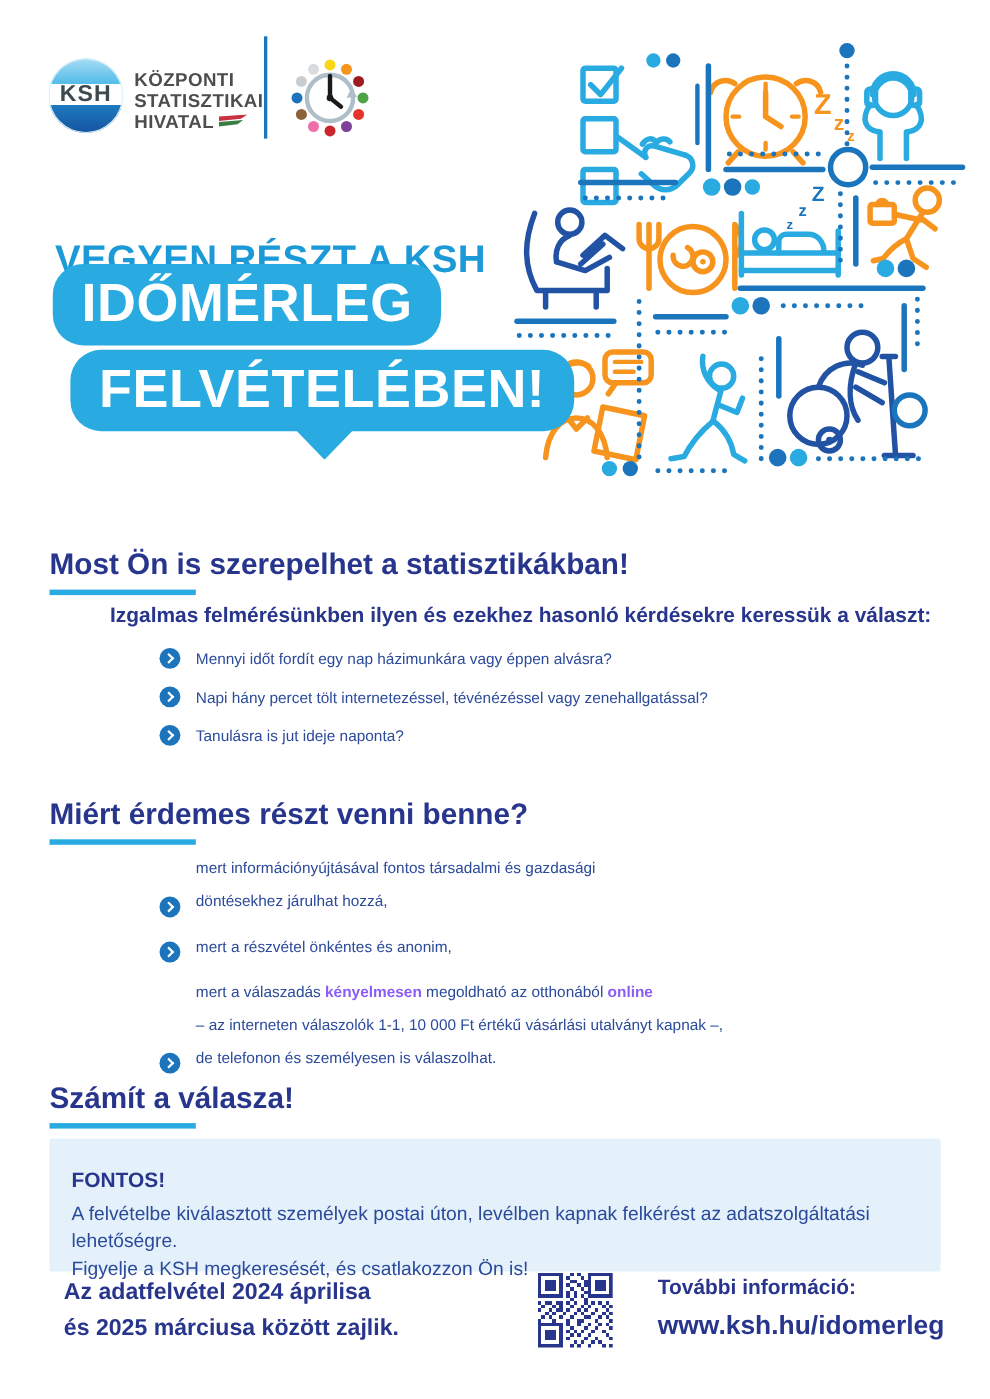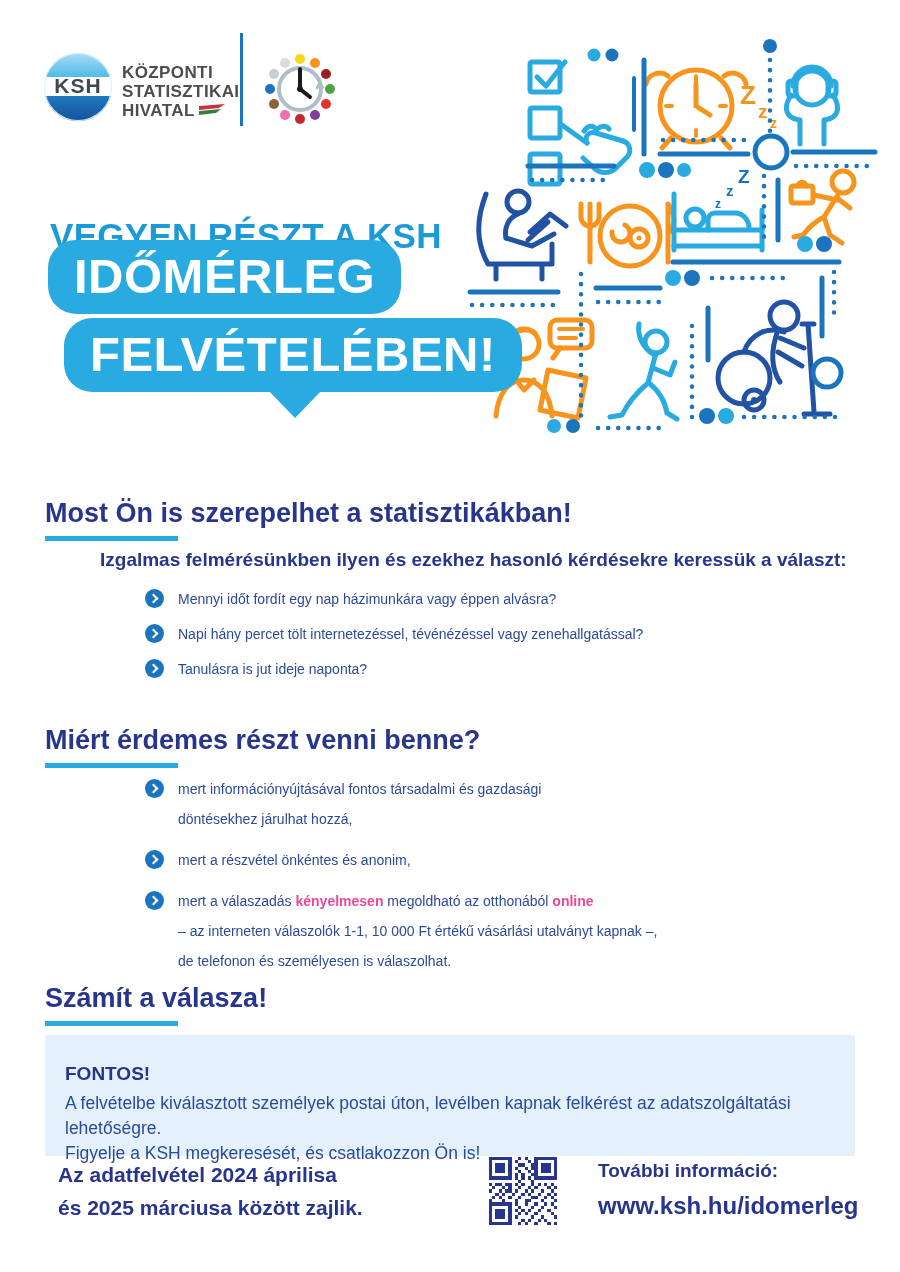--- a/index.html
+++ b/index.html
@@ -26,26 +26,26 @@
   .tail{position:absolute;left:266px;top:388px;width:58px;height:30px;background:#29abe2;
      clip-path:polygon(0 0,100% 0,50% 100%);}
 
   
   .h2{position:absolute;left:45px;font-size:27px;font-weight:700;color:#27358c;}
   .uline{position:absolute;left:45px;width:133px;height:5px;background:#29abe2;}
   .intro{position:absolute;left:100px;top:549px;font-size:19px;font-weight:700;color:#27358c;}
 
   .blist{position:absolute;left:145px;margin:0;padding:0;list-style:none;width:700px;}
   .bi{display:flex;gap:14px;color:#2b4a9b;font-size:14px;line-height:22px;margin-bottom:13px;}
-  .bi2{line-height:30px;margin-bottom:11px;}
+  .bi2{line-height:30px;margin-bottom:11px;align-items:flex-end;}
   .bullet-ico{flex:0 0 19px;width:19px;height:19px;border-radius:50%;background:#1c75bc;position:relative;margin-top:1px;}
   .bi2 .bullet-ico{margin-top:5px;}
   .bullet-ico::after{content:"";position:absolute;left:4.5px;top:6px;width:5px;height:5px;
      border-top:2.6px solid #fff;border-right:2.6px solid #fff;transform:rotate(45deg);}
-  .hl{color:#ec4899;font-weight:700;}
+  .hl{color:#8b5cf6;font-weight:700;}
 
   
   .fontos{position:absolute;left:45px;top:1035px;width:770px;height:65px;background:#e4f1fa;
      padding:28px 20px;border-radius:2px;}
   .fontos .ft{font-size:19px;font-weight:700;color:#27358c;margin-bottom:6px;}
   .fontos .fl{font-size:17.5px;color:#2b4a9b;line-height:25px;}
 
   
   .dates{position:absolute;left:58px;top:1158px;font-size:21px;font-weight:700;color:#27358c;line-height:33px;}
   .qr{position:absolute;left:489px;top:1157px;}

